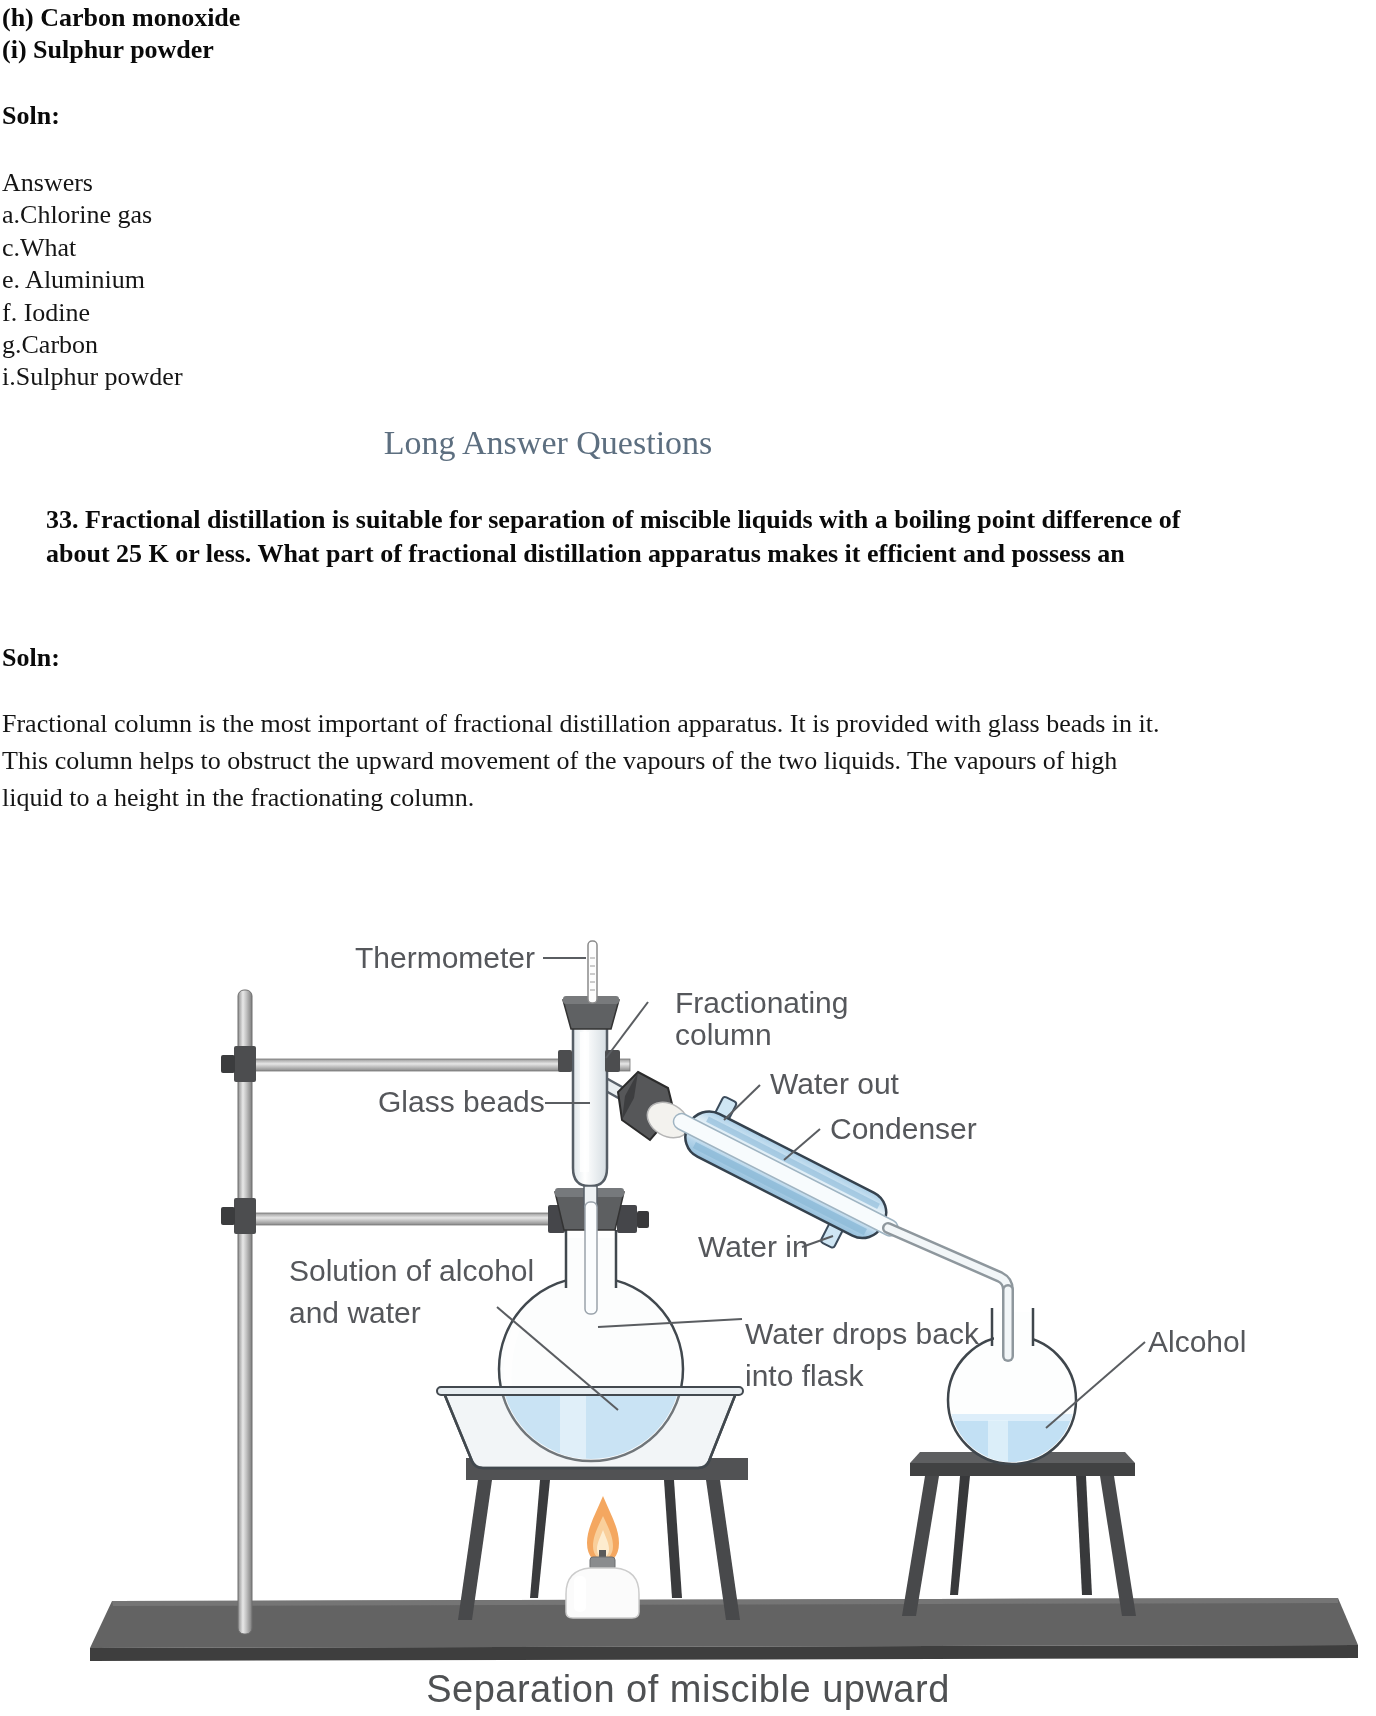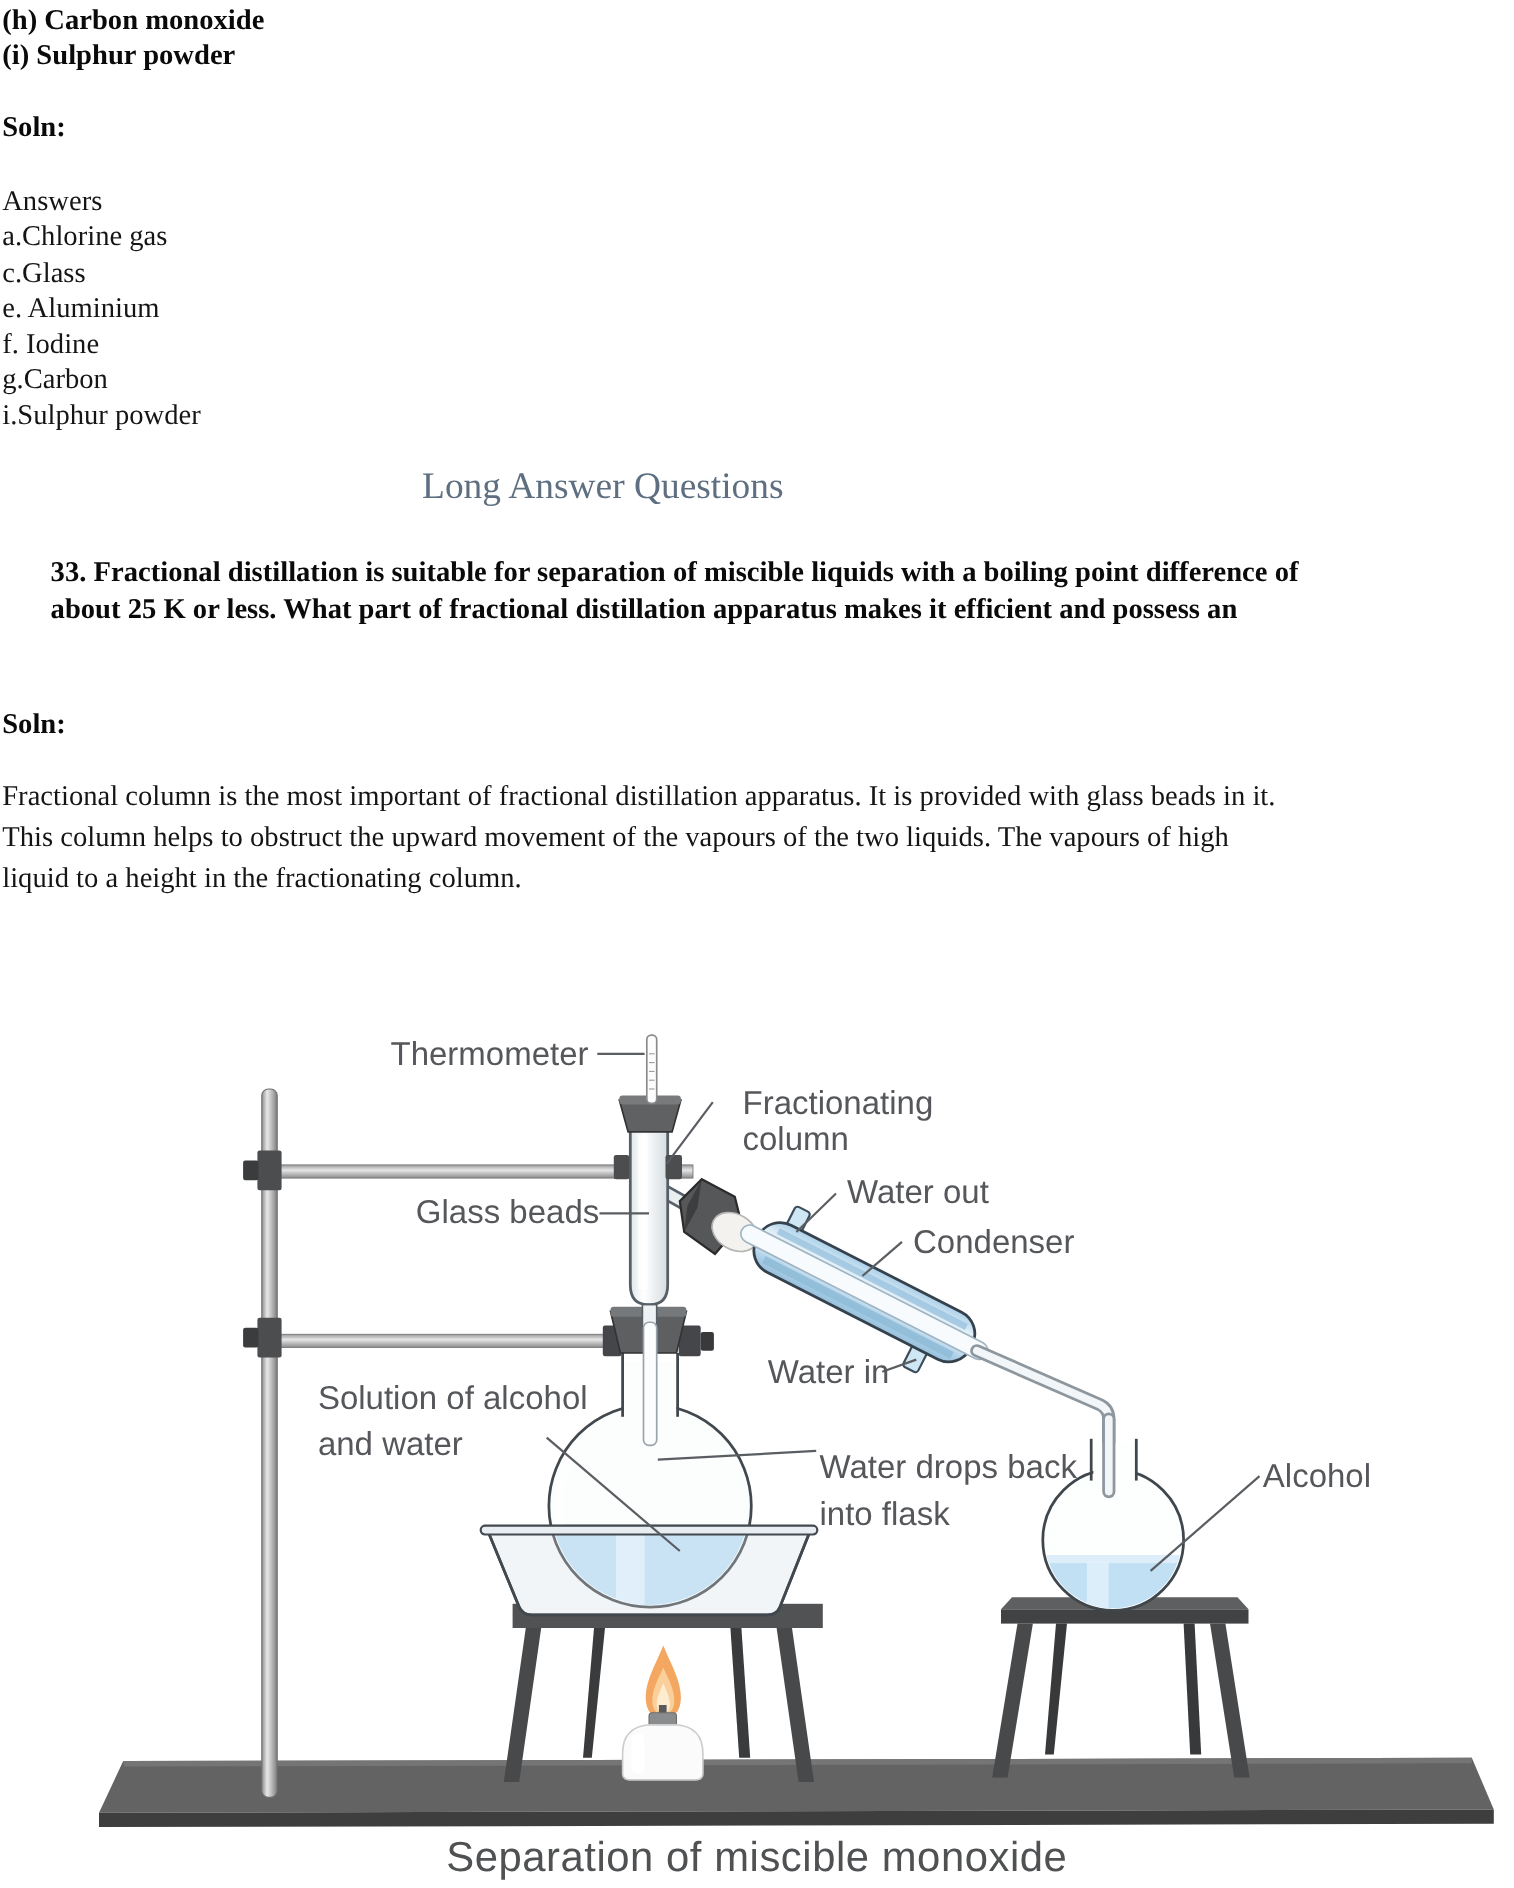--- a/index.html
+++ b/index.html
@@ -28,21 +28,21 @@
 </head>
 <body>
 
 <div class="abs line bold" style="left:2px;top:2px;">(h) Carbon monoxide</div>
 <div class="abs line bold" style="left:2px;top:34px;">(i) Sulphur powder</div>
 <div class="abs line bold" style="left:2px;top:100px;">Soln:</div>
 
 <div class="abs answers" style="left:2px;top:167px;">
   <div class="line">Answers</div>
   <div class="line">a.Chlorine gas</div>
-  <div class="line">c.Glass</div>
+  <div class="line">c.What</div>
   <div class="line">e. Aluminium</div>
   <div class="line">f. Iodine</div>
   <div class="line">g.Carbon</div>
   <div class="line">i.Sulphur powder</div>
 </div>
 
 <div id="section-heading" class="abs" style="top:424px;color:#5d6f80;">Long Answer Questions</div>
 
 <div class="abs" style="left:2px;top:503px;">
   <div class="qline">33. Fractional distillation is suitable for separation of miscible liquids with a boiling point difference of</div>
@@ -242,13 +242,13 @@
     <text x="830" y="1139">Condenser</text>
     <text x="698" y="1257">Water in</text>
     <text x="289" y="1281">Solution of alcohol</text>
     <text x="289" y="1323">and  water</text>
     <text x="745" y="1344">Water drops back</text>
     <text x="745" y="1386">into flask</text>
     <text x="1148" y="1352">Alcohol</text>
   </g>
 </svg>
 
-<div id="diagram-caption" class="abs" style="top:1668px;color:#4f5153;">Separation of miscible monoxide</div>
+<div id="diagram-caption" class="abs" style="top:1668px;color:#4f5153;">Separation of miscible upward</div>
 
 </body></html>

